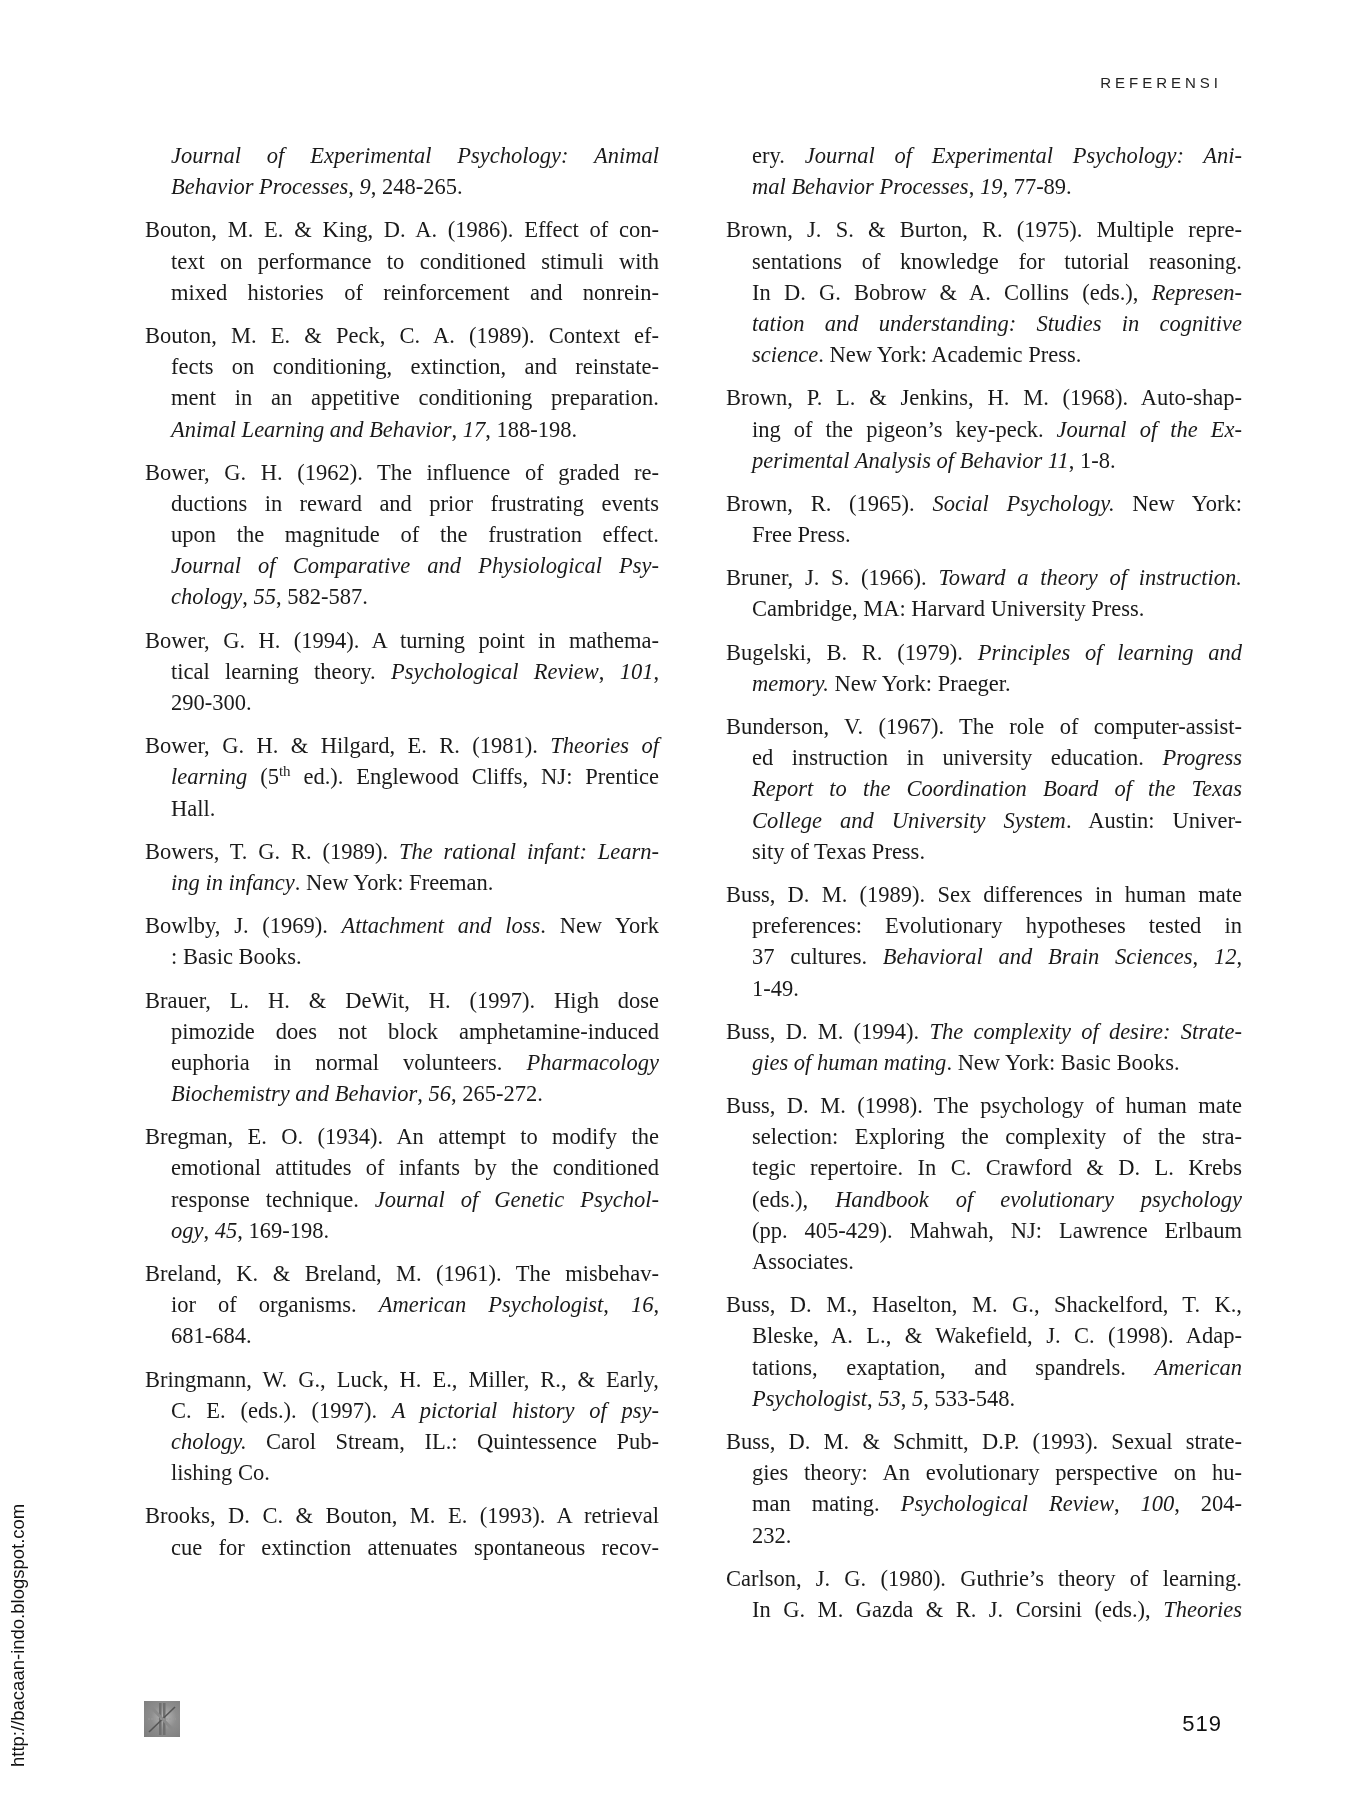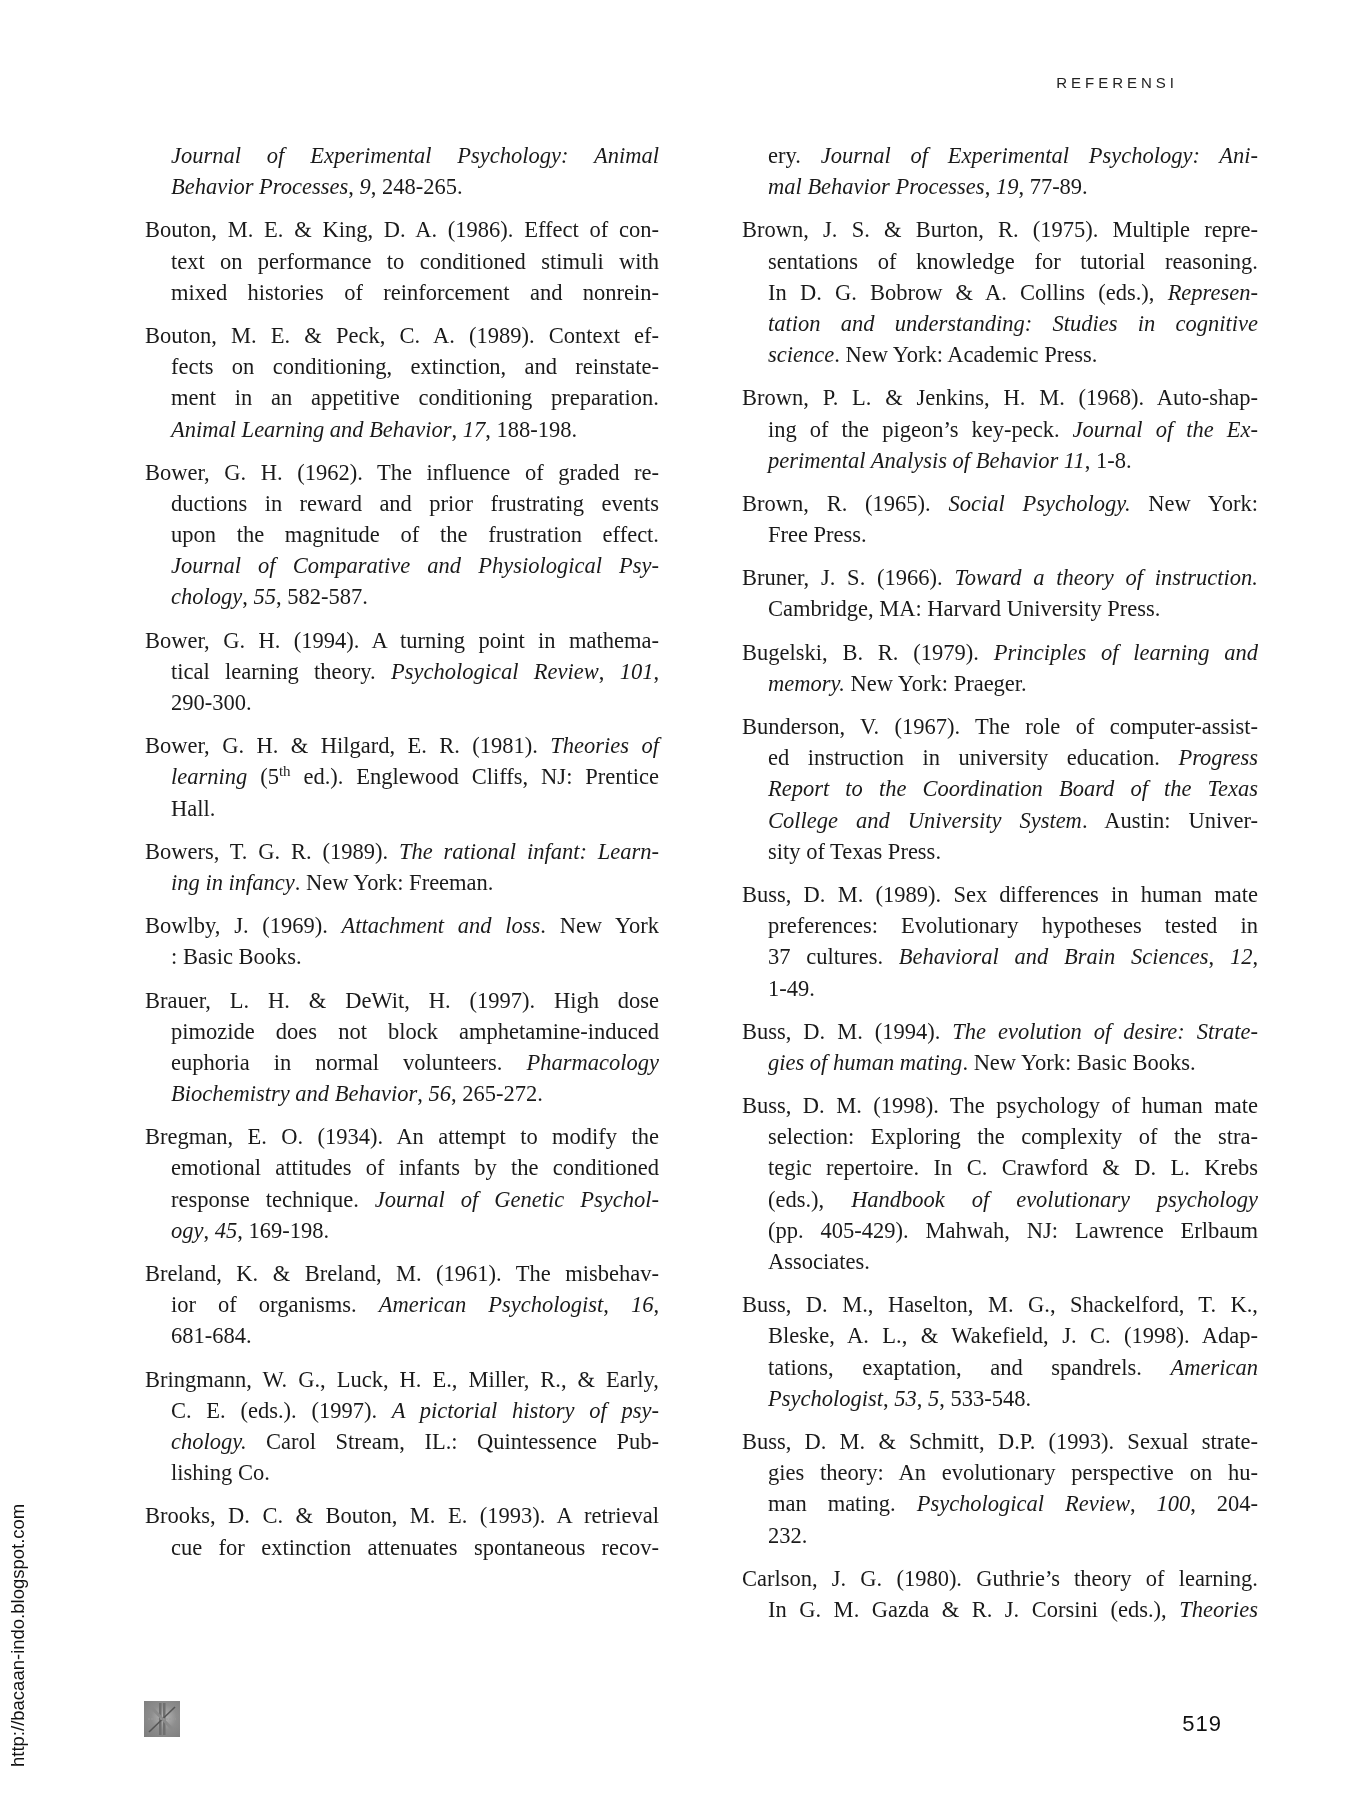--- a/index.html
+++ b/index.html
@@ -1,23 +1,23 @@
 <!DOCTYPE html>
 <html><head>
 <meta charset="utf-8">
 <style>
   html, body { margin: 0; padding: 0; background: #ffffff; }
   body { width: 1368px; height: 1800px; position: relative; overflow: hidden;
          font-family: "Liberation Serif", "DejaVu Serif", serif; color: #1a1a1a; }
-  .running-head { position: absolute; top: 74px; left: 956px; width: 222px; text-align: right;
+  .running-head { position: absolute; top: 74px; left: 1000px; width: 222px; text-align: right;
          font-family: "Liberation Sans", "DejaVu Sans", sans-serif; font-size: 15px;
          letter-spacing: 4px; color: #222; }
   .column { position: absolute; top: 140px; width: 514px; }
   .col-left { left: 145px; }
-  .col-right { left: 742px; width: 516px; }
+  .col-right { left: 726px; width: 516px; }
   .entry { margin: 0 0 12px 0; }
   .line { display: block; height: 31.2px; line-height: 31.2px; font-size: 22.5px;
           white-space: nowrap; text-align: justify; text-align-last: justify; }
   .line.cont { padding-left: 26px; }
   .line.last { text-align-last: left; }
   .line i { font-style: italic; }
   .line sup { font-size: 15px; line-height: 0; vertical-align: 8px; }
   .page-number { position: absolute; top: 1711px; left: 1150px; width: 72px; text-align: right;
          font-family: "Liberation Sans", "DejaVu Sans", sans-serif; font-size: 22px; color: #111;
          letter-spacing: 1px; }
@@ -138,21 +138,21 @@
       <span class="line cont"><i>College and University System</i><span>. Austin: Univer-</span></span>
       <span class="line cont last"><span>sity of Texas Press.</span></span>
     </div>
     <div class="entry">
       <span class="line"><span>Buss, D. M. (1989). Sex differences in human mate</span></span>
       <span class="line cont"><span>preferences: Evolutionary hypotheses tested in</span></span>
       <span class="line cont"><span>37 cultures. </span><i>Behavioral and Brain Sciences</i><span>, </span><i>12</i><span>,</span></span>
       <span class="line cont last"><span>1-49.</span></span>
     </div>
     <div class="entry">
-      <span class="line"><span>Buss, D. M. (1994). </span><i>The evolution of desire: Strate-</i></span>
+      <span class="line"><span>Buss, D. M. (1994). </span><i>The complexity of desire: Strate-</i></span>
       <span class="line cont last"><i>gies of human mating</i><span>. New York: Basic Books.</span></span>
     </div>
     <div class="entry">
       <span class="line"><span>Buss, D. M. (1998). The psychology of human mate</span></span>
       <span class="line cont"><span>selection: Exploring the complexity of the stra-</span></span>
       <span class="line cont"><span>tegic repertoire. In C. Crawford &amp; D. L. Krebs</span></span>
       <span class="line cont"><span>(eds.), </span><i>Handbook of evolutionary psychology</i></span>
       <span class="line cont"><span>(pp. 405-429). Mahwah, NJ: Lawrence Erlbaum</span></span>
       <span class="line cont last"><span>Associates.</span></span>
     </div>

